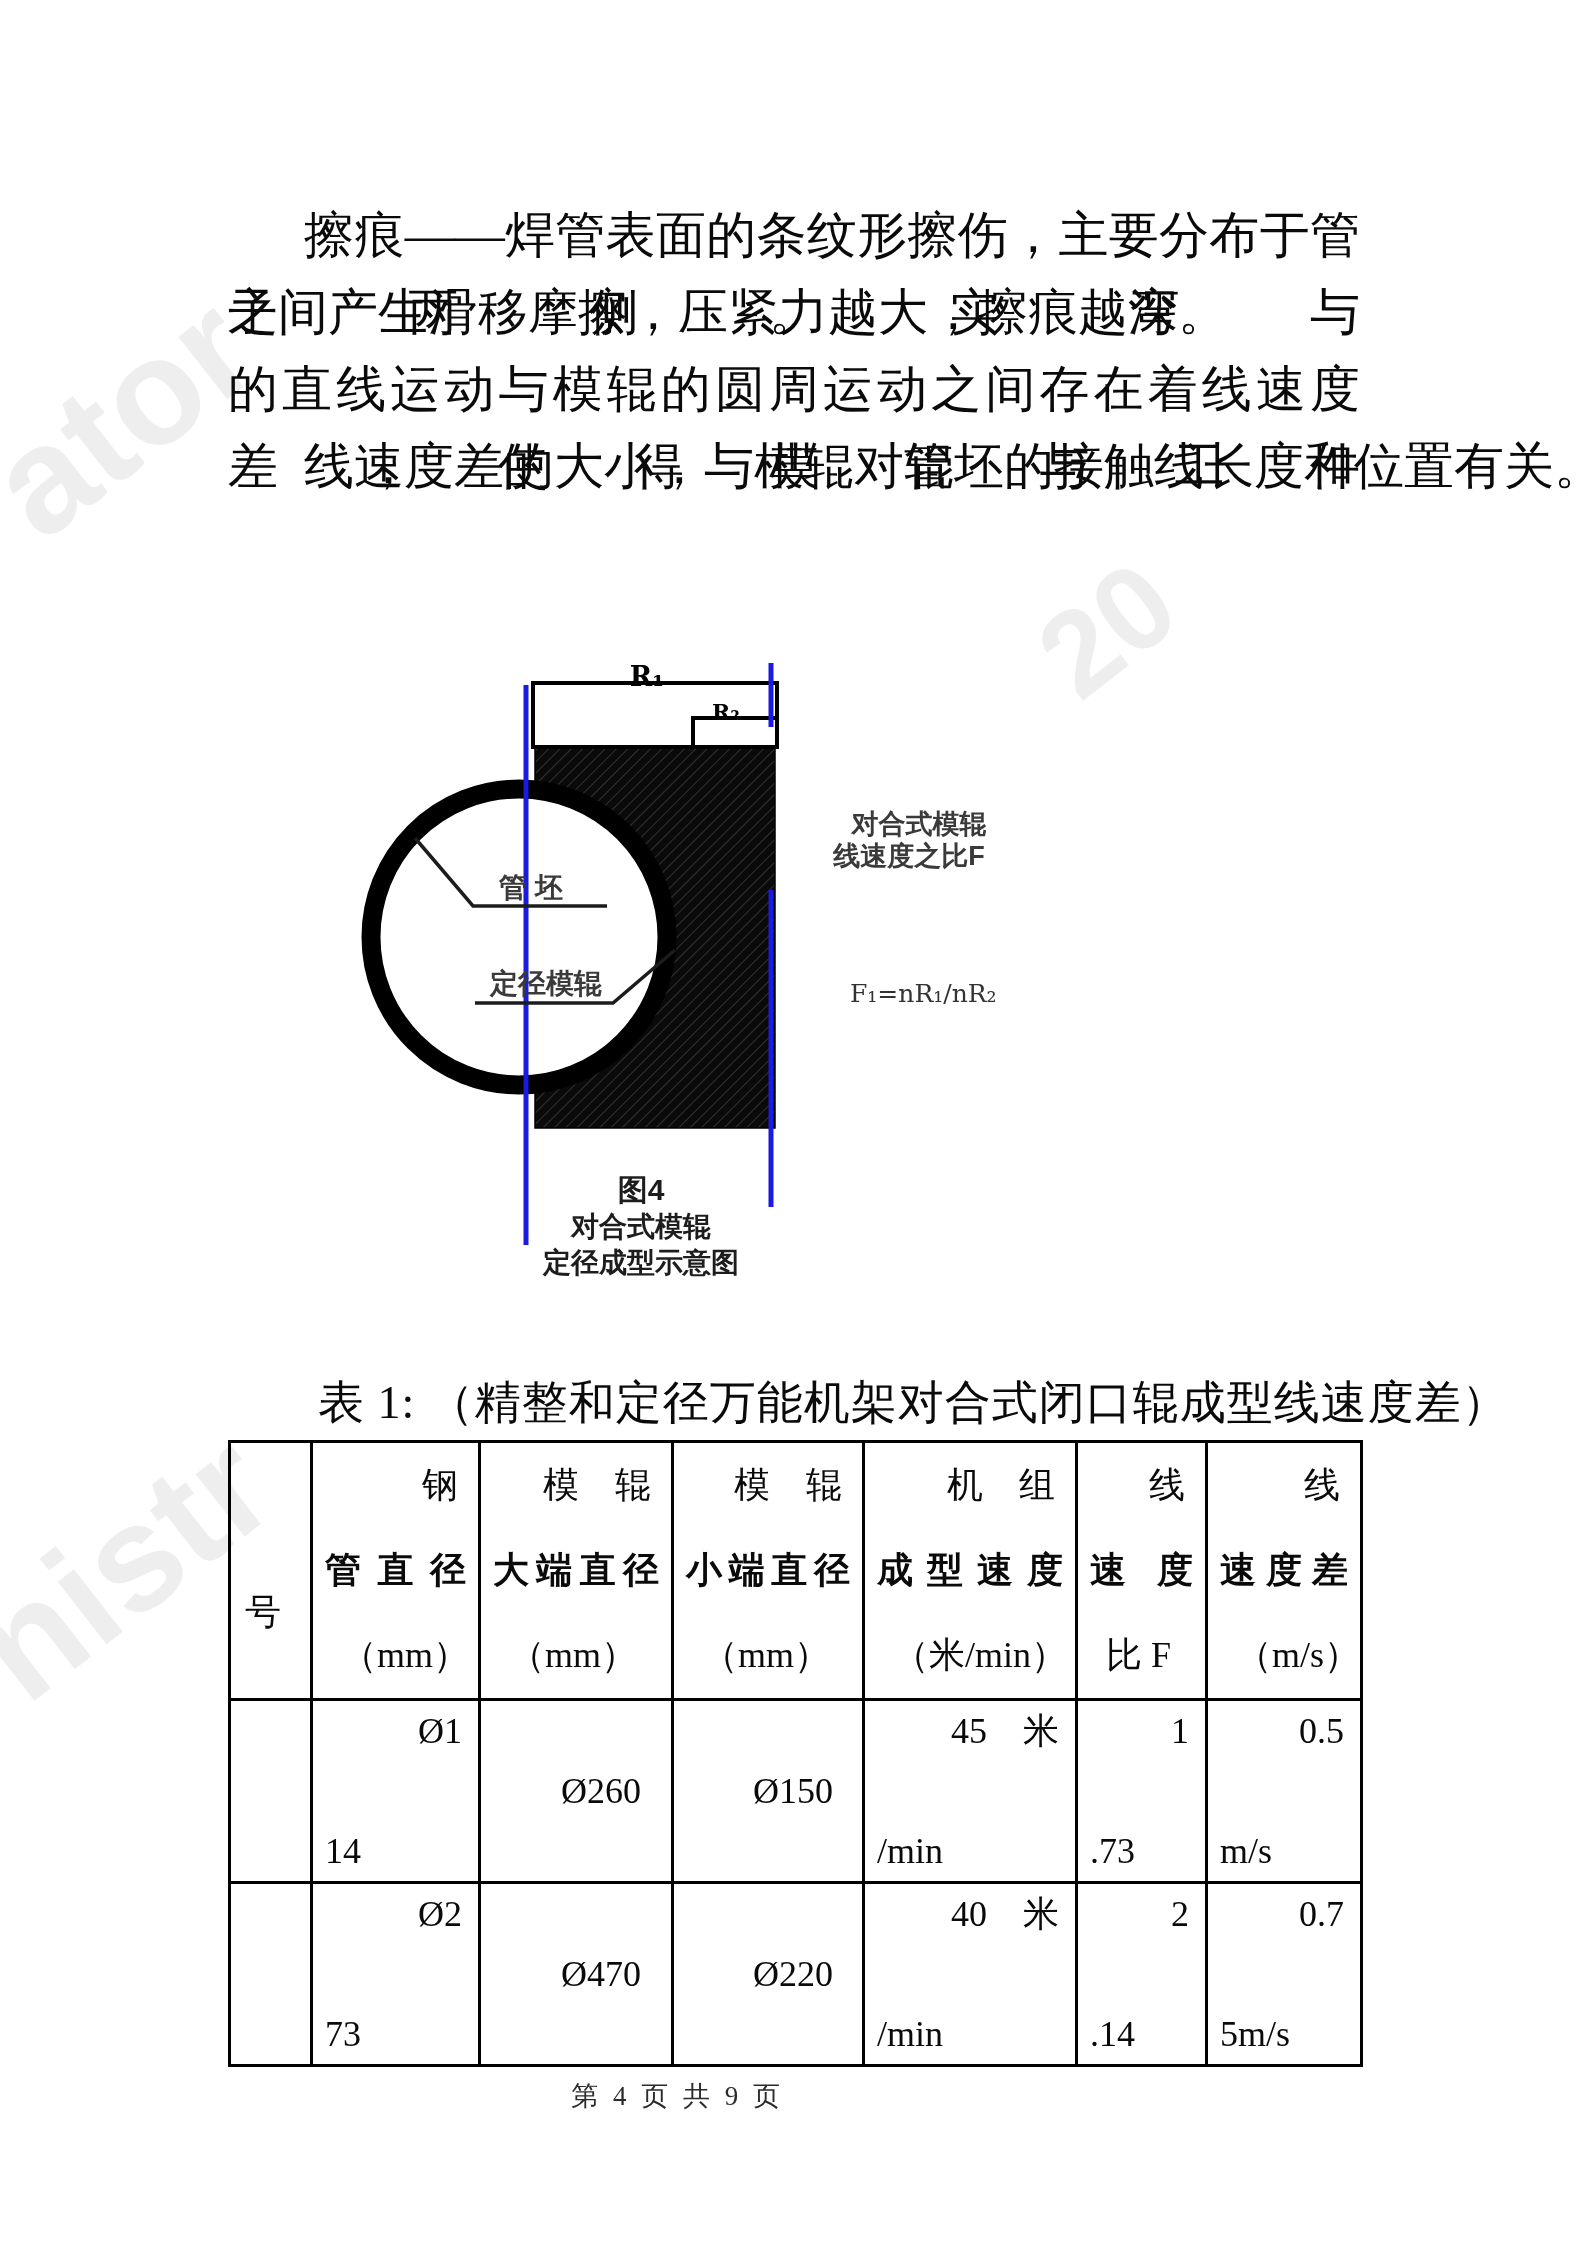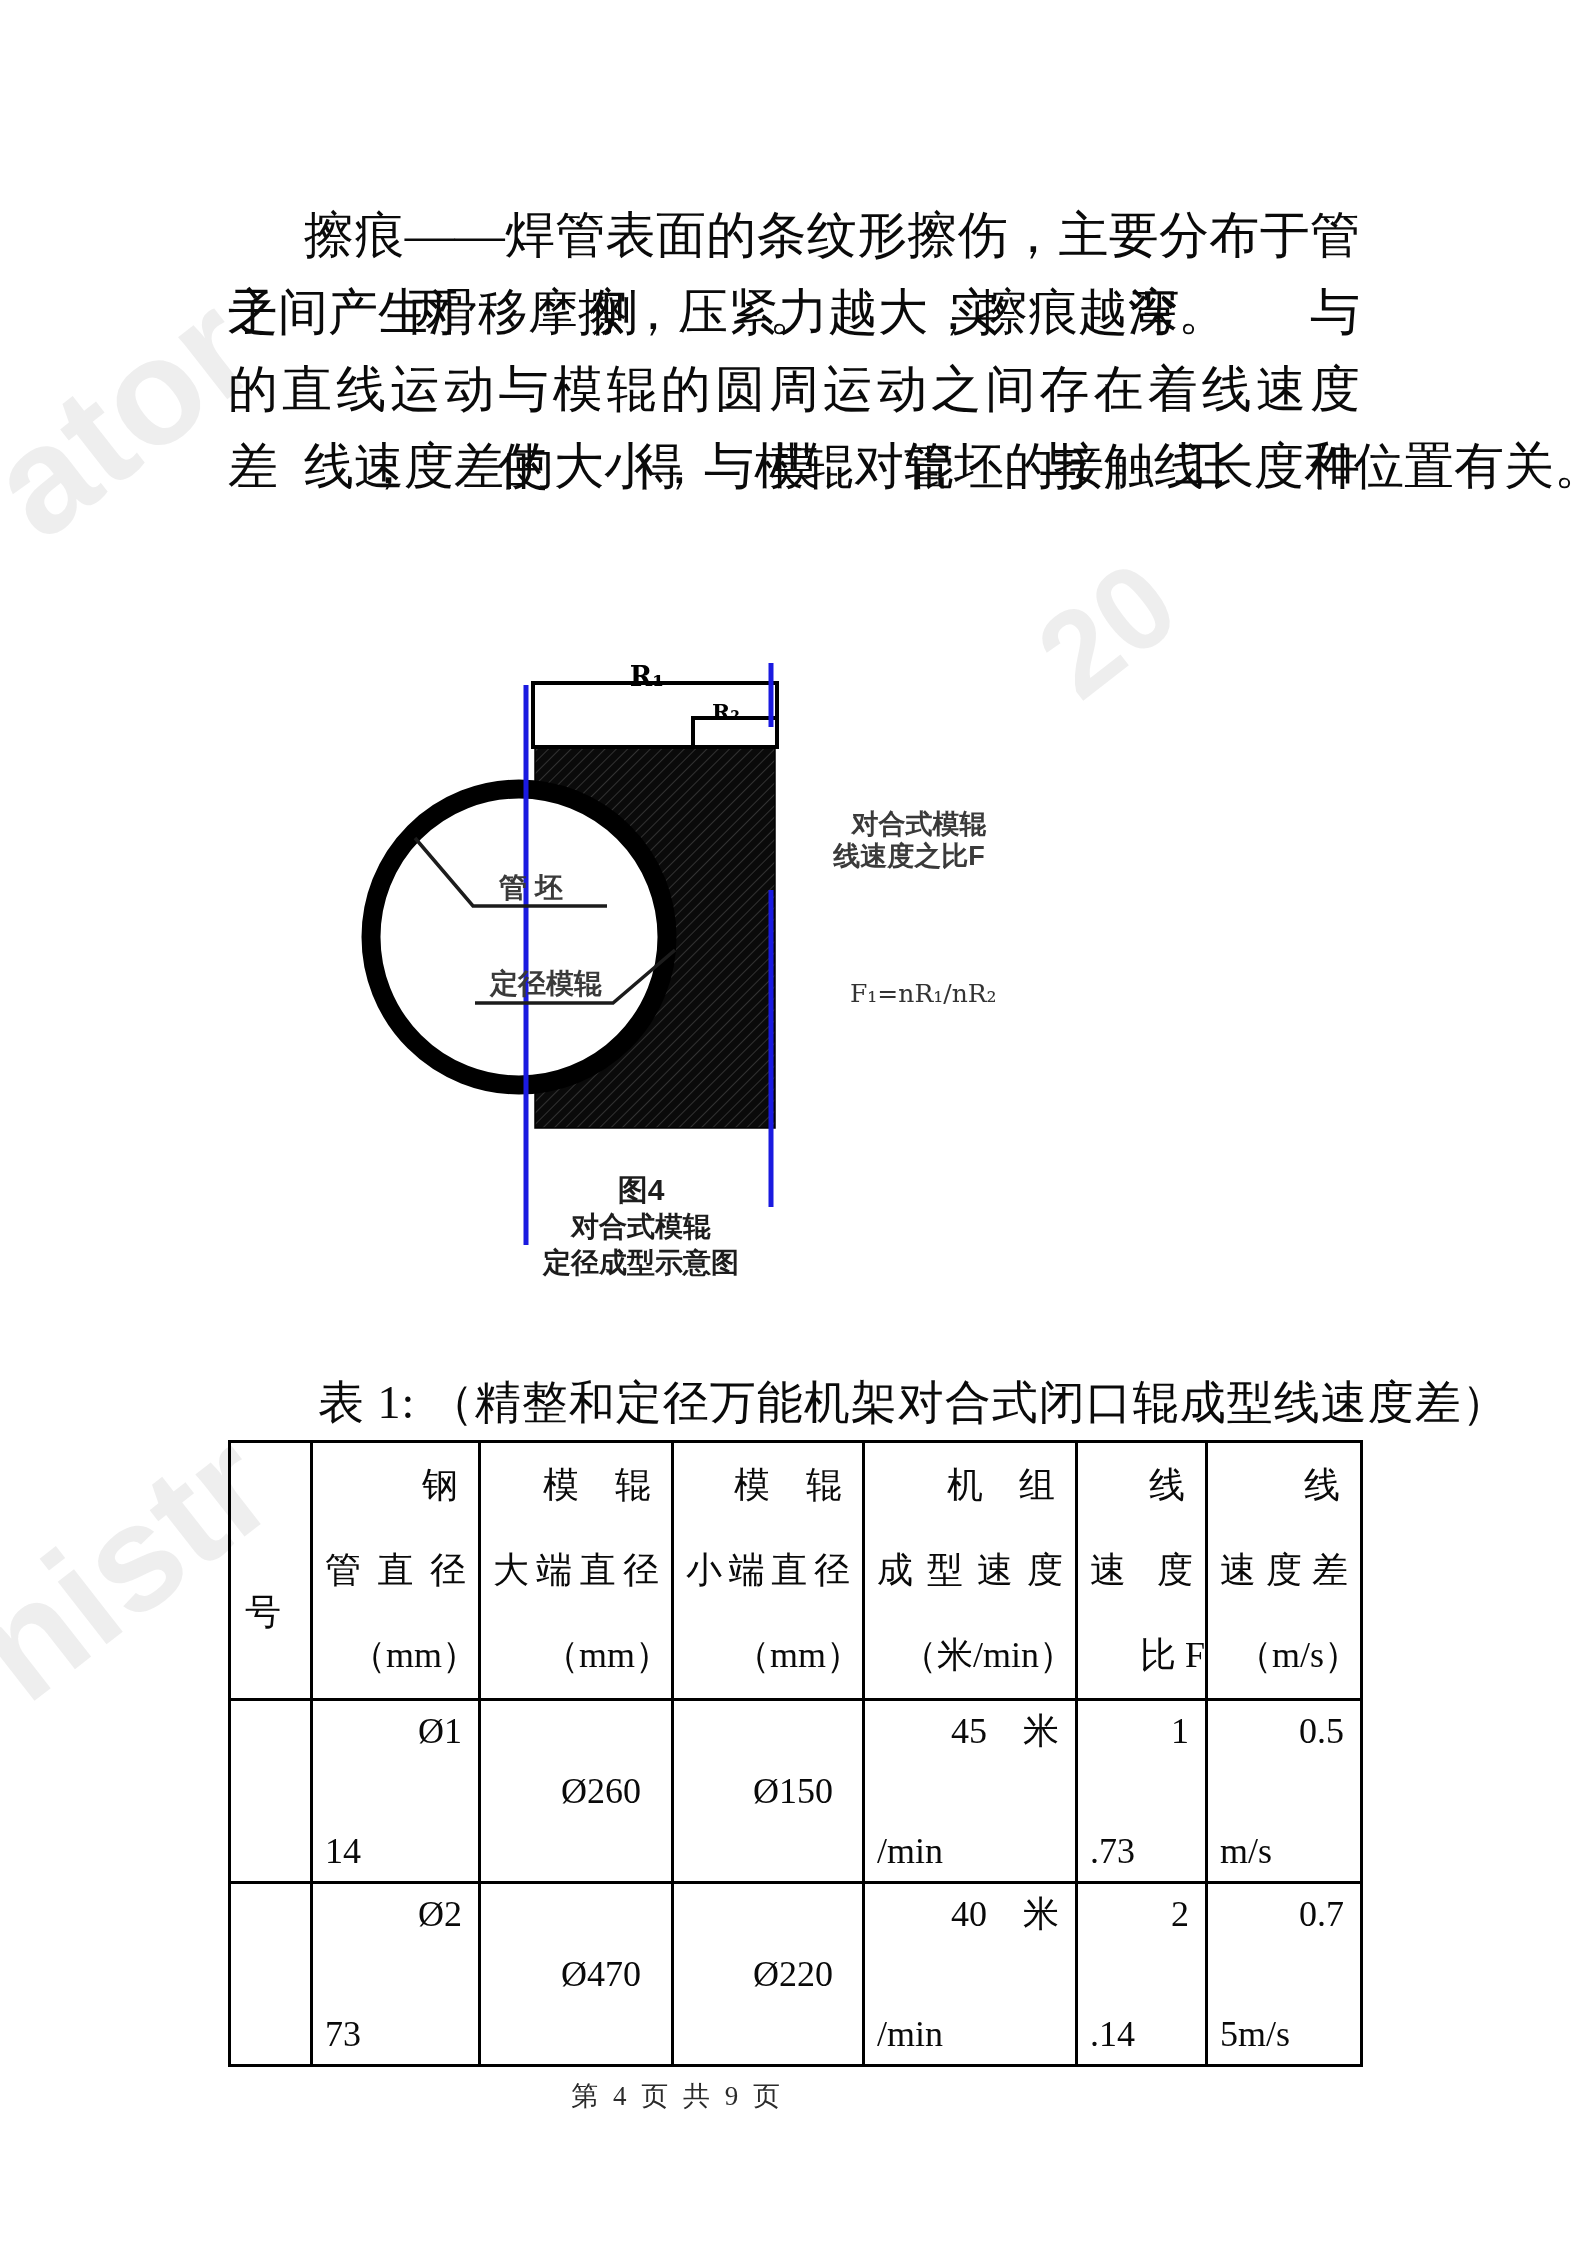--- a/index.html
+++ b/index.html
@@ -37,22 +37,22 @@
     border-collapse:collapse;table-layout:fixed;
     font-size:36px;color:#0a0a0a;
   }
   table.dtable td{
     border:3px solid #000;padding:0;vertical-align:top;overflow:hidden;
   }
   tr.hrow td{height:255px;}
   tr.drow td{height:180px;}
   .hl{height:85px;line-height:85px;}
   .hl.h-r{text-align:right;padding-right:20px;}
-  .hl.h-j{text-align:justify;text-align-last:justify;text-justify:inter-character;padding:0 12px;}
-  .hl.h-c{text-align:right;padding-left:28px;}
+  .hl.h-j{text-align:justify;text-align-last:justify;text-justify:inter-character;padding:0 12px;font-weight:bold;}
+  .hl.h-c{text-align:left;padding-left:28px;}
   .seq-cell{padding-top:145px;padding-left:14px;}
   .cl{height:60px;line-height:60px;}
   .cl.c-r{text-align:right;padding-right:16px;}
   .cl.c-l{text-align:left;padding-left:12px;}
   .cl.c-c{text-align:center;padding-left:50px;}
   
   .footer{
     position:absolute;left:0;top:2078px;width:1355px;
     text-align:center;font-size:27px;color:#2b2b2b;letter-spacing:4px;
   }

